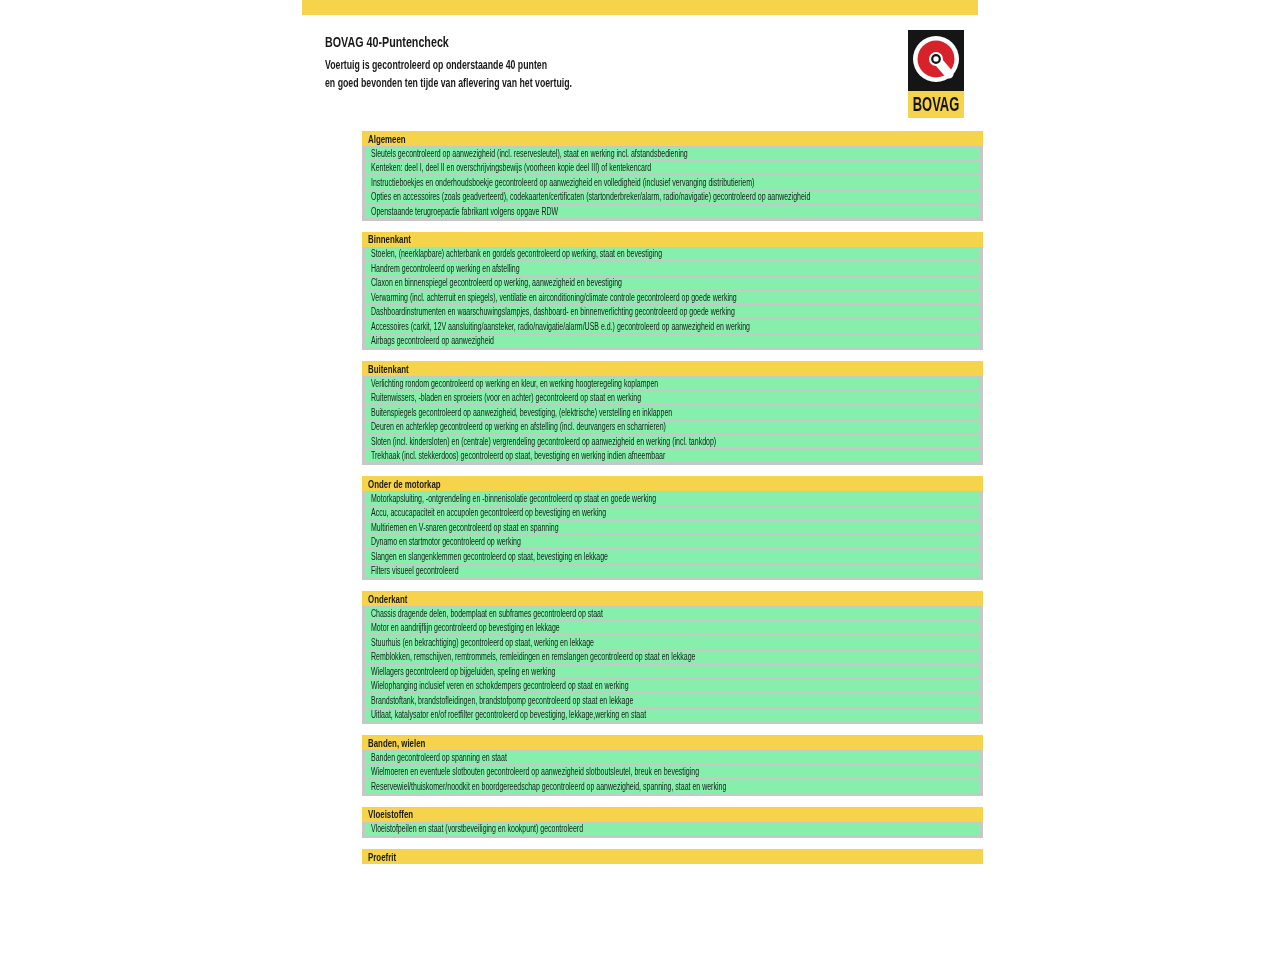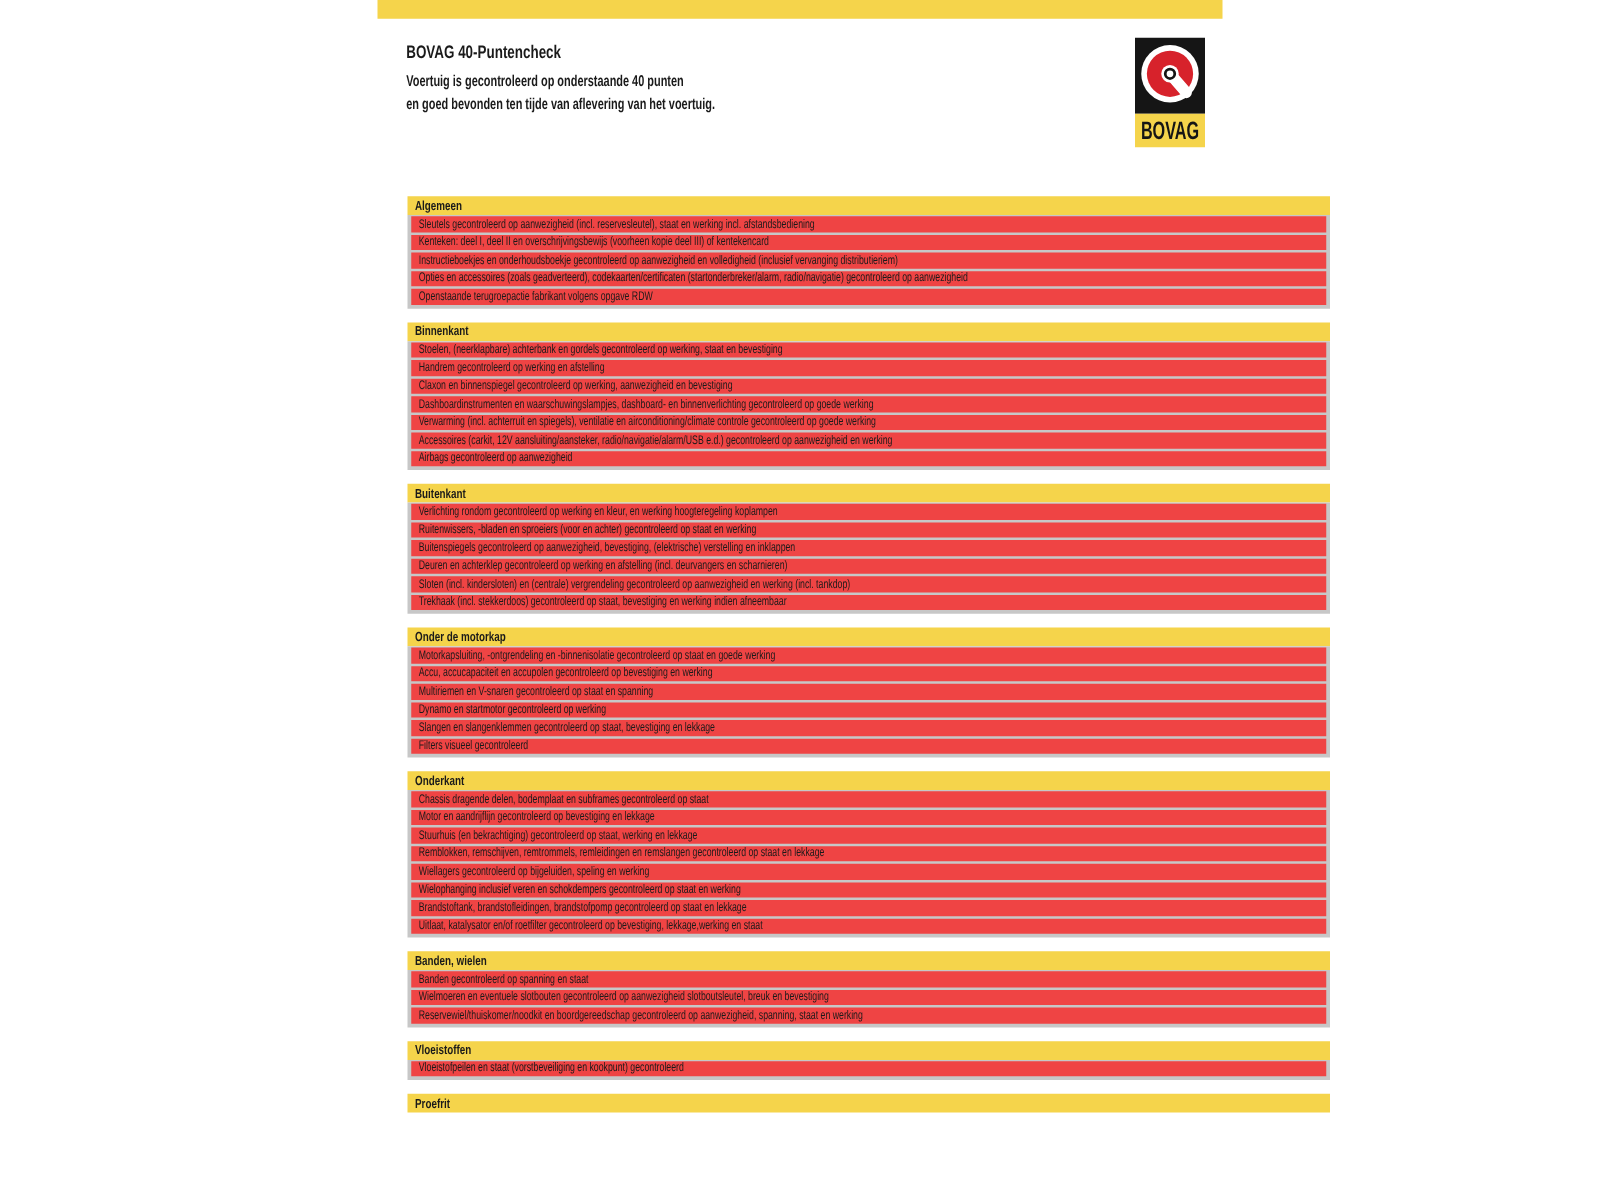--- a/index.html
+++ b/index.html
@@ -35,41 +35,40 @@
   .logo {
     position:absolute; left:908px; top:30px;
     width:56px; height:88px;
   }
   .logo-black { fill:var(--logo-black, #151515); }
   .logo-red   { fill:var(--logo-red, #d7222b); }
   .logo-accent{ fill:var(--accent, #f5d44b); }
   .logo-word  { fill:var(--logo-black, #151515); font-family:"Liberation Sans", sans-serif; font-weight:bold; }
 
   .sections {
-    position:absolute; left:326px; top:131px;
-    width:738px;
-    margin-top:26px;
+    position:absolute; left:362px; top:131px;
+    width:621px;
   }
   .check-section { margin-bottom:11px; }
   .section-header {
     height:15px;
     background:var(--accent, #f5d44b);
     padding-left:6px;
     display:flex; align-items:center;
   }
   .sh-text {
     font-size:10.5px; font-weight:bold;
     transform:scaleX(0.75);
   }
   .section-rows {
     background:var(--border, #c7c7c7);
     padding:1px 3px 3px 3px;
   }
   .check-row {
-    background:#ef4444;
+    background:#86efac;
     height:12.5px;
     margin-bottom:2px;
     padding-left:6px;
     display:flex; align-items:center;
   }
   .check-row:last-child { margin-bottom:0; }
   .row-text { font-size:10px; }
 </style>
 </head>
 <body>
@@ -138,28 +137,28 @@
   <div class="check-row">
     <span class="row-text cx">Handrem gecontroleerd op werking en afstelling</span>
   </div>
 
   <div class="check-row">
     <span class="row-text cx">Claxon en binnenspiegel gecontroleerd op werking, aanwezigheid en bevestiging</span>
   </div>
 
 
   <div class="check-row">
+    <span class="row-text cx">Verwarming (incl. achterruit en spiegels), ventilatie en airconditioning/climate controle gecontroleerd op goede werking</span>
+  </div>
+
+  <div class="check-row">
     <span class="row-text cx">Dashboardinstrumenten en waarschuwingslampjes, dashboard- en binnenverlichting gecontroleerd op goede werking</span>
   </div>
 
   <div class="check-row">
-    <span class="row-text cx">Verwarming (incl. achterruit en spiegels), ventilatie en airconditioning/climate controle gecontroleerd op goede werking</span>
-  </div>
-
-  <div class="check-row">
     <span class="row-text cx">Accessoires (carkit, 12V aansluiting/aansteker, radio/navigatie/alarm/USB e.d.) gecontroleerd op aanwezigheid en werking</span>
   </div>
 
   <div class="check-row">
     <span class="row-text cx">Airbags gecontroleerd op aanwezigheid</span>
   </div>
 </div>
   </section>
 
   <section class="check-section">

